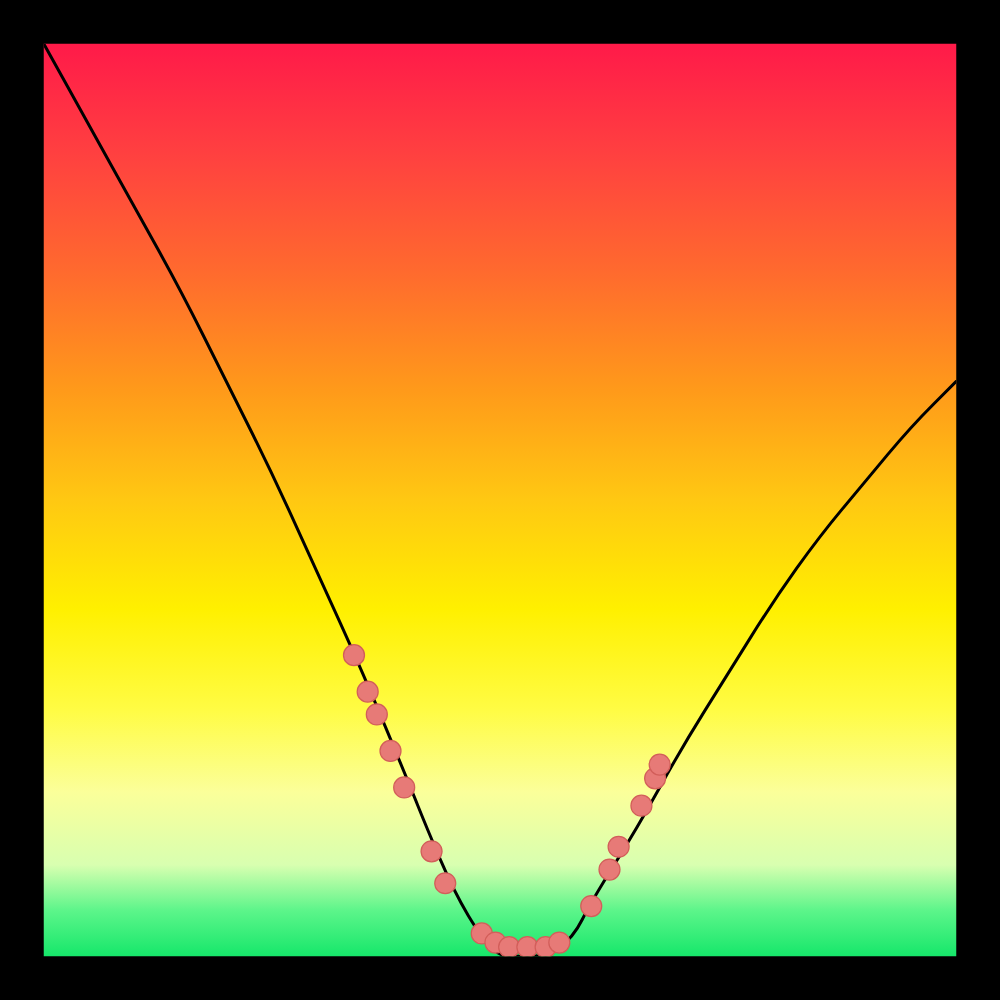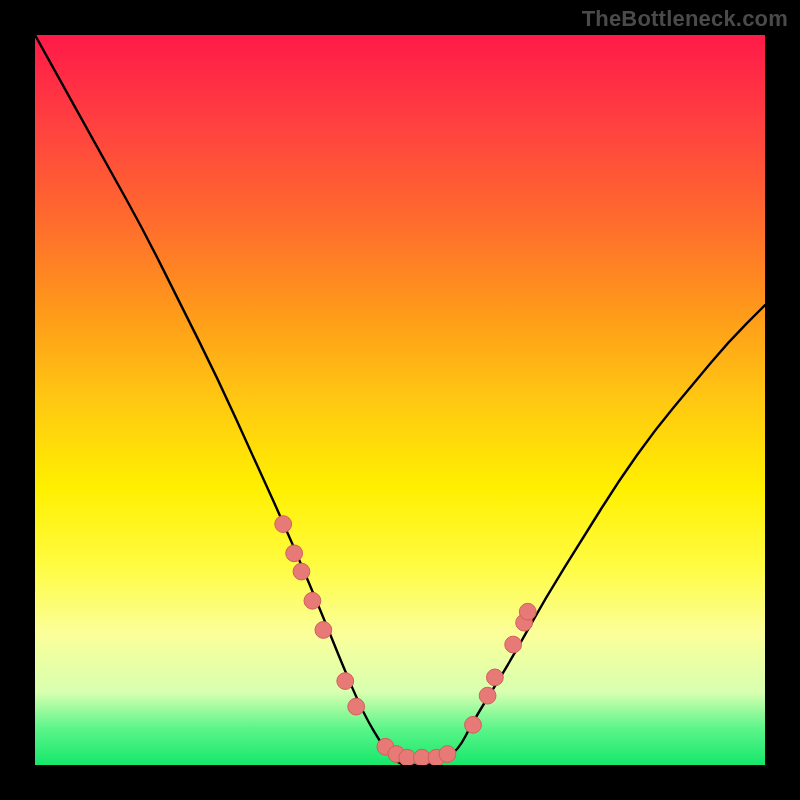--- a/index.html
+++ b/index.html
@@ -74,14 +74,13 @@
         <circle cx="401.50000000000006" cy="722.7" r="8.395" fill="#e77a77" stroke="#d25e5a" stroke-width="1"></circle>
         <circle cx="412.45" cy="719.05" r="8.395" fill="#e77a77" stroke="#d25e5a" stroke-width="1"></circle>
         <circle cx="438" cy="689.85" r="8.395" fill="#e77a77" stroke="#d25e5a" stroke-width="1"></circle>
         <circle cx="452.6" cy="660.65" r="8.395" fill="#e77a77" stroke="#d25e5a" stroke-width="1"></circle>
         <circle cx="459.9" cy="642.4" r="8.395" fill="#e77a77" stroke="#d25e5a" stroke-width="1"></circle>
         <circle cx="478.15000000000003" cy="609.55" r="8.395" fill="#e77a77" stroke="#d25e5a" stroke-width="1"></circle>
         <circle cx="489.1" cy="587.65" r="8.395" fill="#e77a77" stroke="#d25e5a" stroke-width="1"></circle>
         <circle cx="492.75000000000006" cy="576.7" r="8.395" fill="#e77a77" stroke="#d25e5a" stroke-width="1"></circle>
       </svg>
   </div>
-  <div class="watermark">TheBottleneck.com</div>
 </div>
 
 </body></html>

